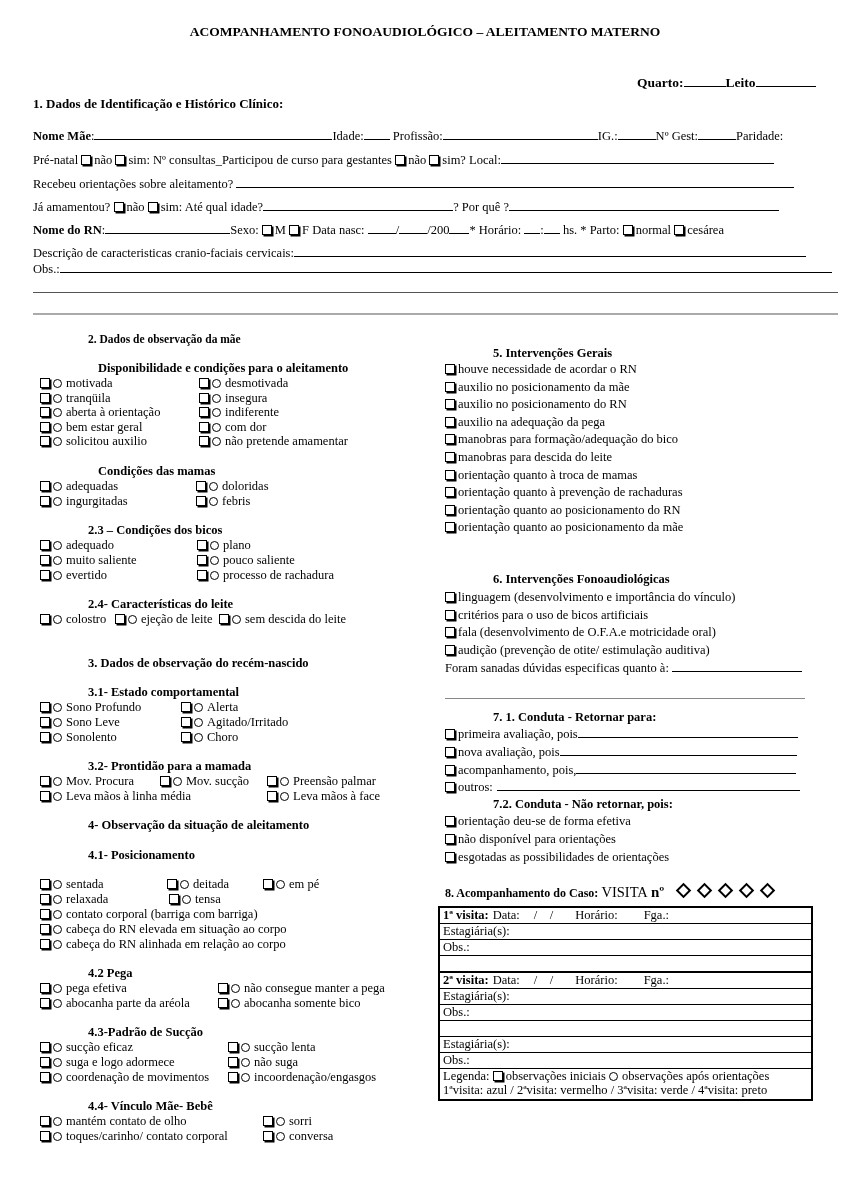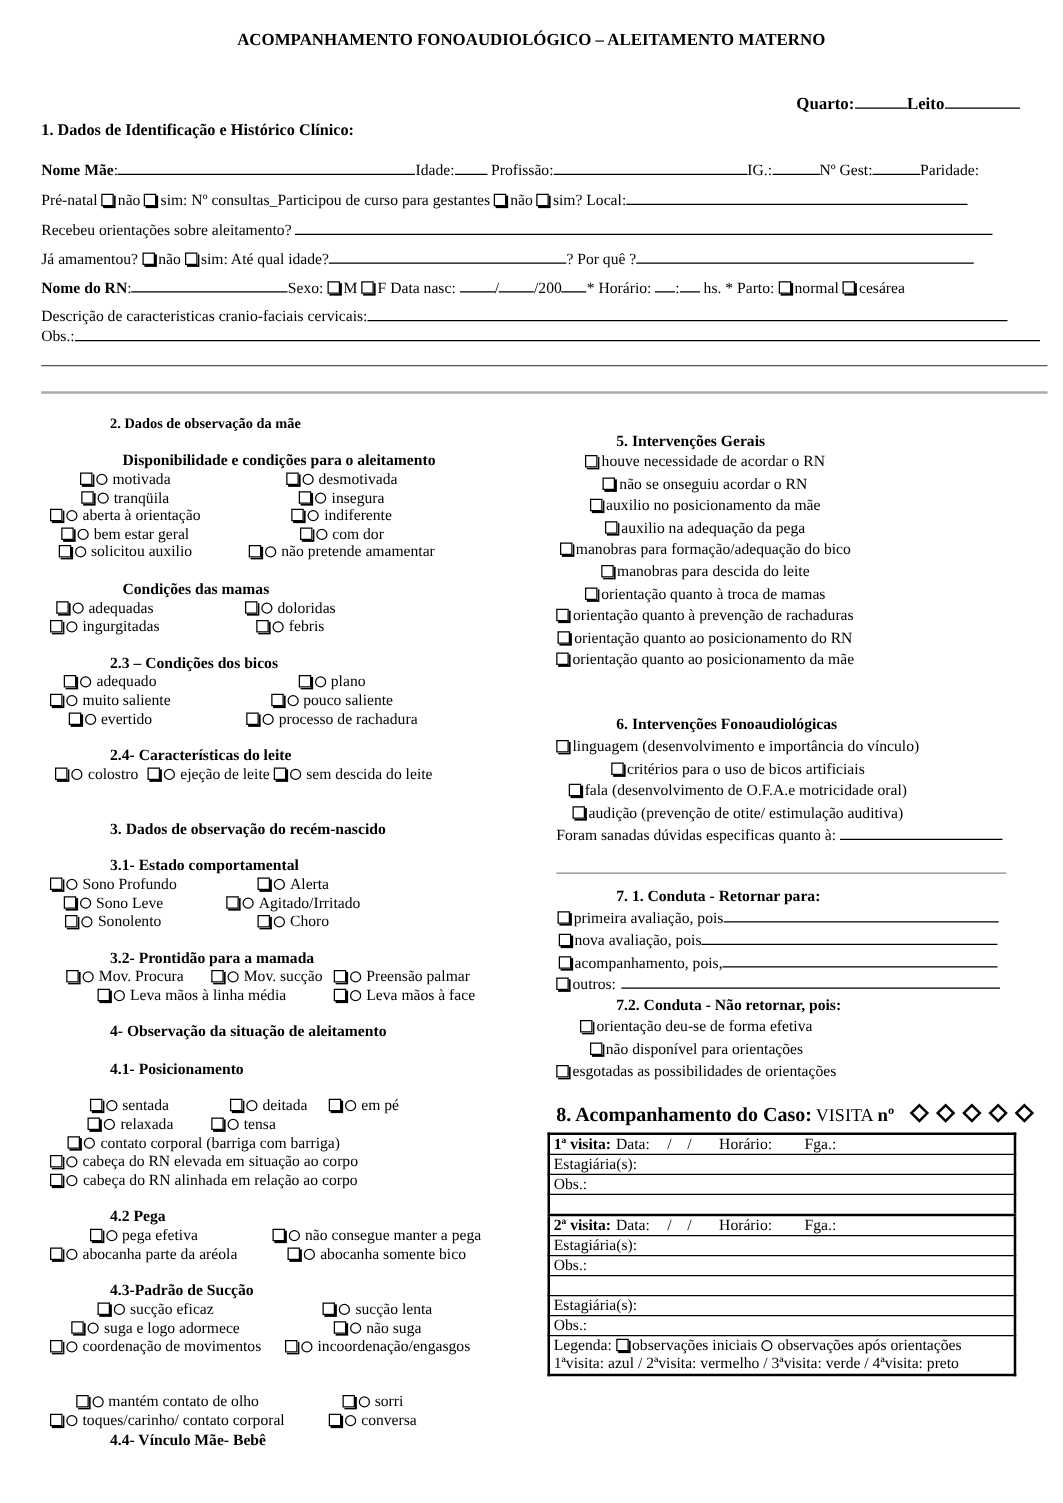--- a/index.html
+++ b/index.html
@@ -5,21 +5,21 @@
   html, body { margin:0; padding:0; background:#fff; }
   body { width:850px; height:1202px; position:relative; overflow:hidden;
          font-family:"Liberation Serif", serif; color:#000; font-size:12.5px; }
   .abs { position:absolute; white-space:nowrap; }
   .b { font-weight:bold; }
   .title { left:0; width:850px; top:24px; text-align:center; font-weight:bold; font-size:13.5px; }
   .ul { display:inline-block; border-bottom:1.3px solid #000; height:11px; vertical-align:baseline; }
   .hr { position:absolute; height:0; border-top:1px solid #777; }
   .cb { display:inline-block; width:8px; height:8px; border:1px solid #000; box-shadow:1.5px 1.5px 0 #000; margin-right:3px; vertical-align:-1px; }
   .rd { display:inline-block; width:7px; height:7px; border:1px solid #000; border-radius:50%; margin-right:4px; vertical-align:-1px; }
-  .row { position:absolute; white-space:nowrap; font-size:12.5px;text-align:center; }
+  .row { position:absolute; white-space:nowrap; font-size:12.5px; }
   .sec { position:absolute; white-space:nowrap; font-weight:bold; font-size:12.5px;margin-left:48px; }
   .dia { display:inline-block; width:7px; height:7px; border:2px solid #000; transform:rotate(45deg); margin:0 5px; vertical-align:1px; }
   table.visits { position:absolute; left:438px; top:906px; width:375px; border-collapse:collapse;
                  border:2px solid #000; font-size:12.5px; }
   table.visits td { border:1px solid #000; border-left:none; border-right:none; padding:0 3px; height:15px; line-height:15px; white-space:nowrap; }
   table.visits td.thick { border-top:2px solid #000; }
 </style>
 </head>
 <body>
 
@@ -144,35 +144,35 @@
     <div><span><span class="cb"></span><span class="rd"></span><span>sucção eficaz</span></span></div>
     <div><span><span class="cb"></span><span class="rd"></span><span>suga e logo adormece</span></span></div>
     <div><span><span class="cb"></span><span class="rd"></span><span>coordenação de movimentos</span></span></div>
   </div>
 <div id="succ-right" class="row" style="left:228px;top:1040px;line-height:15px;">
     <div><span><span class="cb"></span><span class="rd"></span><span>sucção lenta</span></span></div>
     <div><span><span class="cb"></span><span class="rd"></span><span>não suga</span></span></div>
     <div><span><span class="cb"></span><span class="rd"></span><span>incoordenação/engasgos</span></span></div>
   </div>
 
-<div class="sec" style="left:40px;top:1145px;">4.4- Vínculo Mãe- Bebê</div>
+<div class="sec" style="left:40px;top:1099px;">4.4- Vínculo Mãe- Bebê</div>
 <div id="vinc-left" class="row" style="left:40px;top:1114px;line-height:15px;">
     <div><span><span class="cb"></span><span class="rd"></span><span>mantém contato de olho</span></span></div>
     <div><span><span class="cb"></span><span class="rd"></span><span>toques/carinho/ contato corporal</span></span></div>
   </div>
 <div id="vinc-right" class="row" style="left:263px;top:1114px;line-height:15px;">
     <div><span><span class="cb"></span><span class="rd"></span><span>sorri</span></span></div>
     <div><span><span class="cb"></span><span class="rd"></span><span>conversa</span></span></div>
   </div>
 
 <div class="sec" style="left:445px;top:346px;">5. Intervenções Gerais</div>
 <div id="s5-list" class="row" style="left:445px;top:361px;line-height:17.6px;">
     <div><span><span class="cb"></span><span>houve necessidade de acordar o RN</span></span></div>
-    <div><span><span class="cb"></span><span>não se onseguiu acordar o RN</span></span></div>
     <div><span><span class="cb"></span><span>auxilio no posicionamento da mãe</span></span></div>
+    <div><span><span class="cb"></span><span>auxilio no posicionamento do RN</span></span></div>
     <div><span><span class="cb"></span><span>auxilio na adequação da pega</span></span></div>
     <div><span><span class="cb"></span><span>manobras para formação/adequação do bico</span></span></div>
     <div><span><span class="cb"></span><span>manobras para descida do leite</span></span></div>
     <div><span><span class="cb"></span><span>orientação quanto à troca de mamas</span></span></div>
     <div><span><span class="cb"></span><span>orientação quanto à prevenção de rachaduras</span></span></div>
     <div><span><span class="cb"></span><span>orientação quanto ao posicionamento do RN</span></span></div>
     <div><span><span class="cb"></span><span>orientação quanto ao posicionamento da mãe</span></span></div>
   </div>
 
 <div class="sec" style="left:445px;top:572px;">6. Intervenções Fonoaudiológicas</div>
@@ -195,21 +195,21 @@
     <div><span><span class="cb"></span><span>outros:</span></span><span class="ul" style="width: 303px; margin-left: 4px;"></span></div>
   </div>
 <div class="sec" style="left:445px;top:797px;">7.2. Conduta - Não retornar, pois:</div>
 <div id="s7-nao" class="row" style="left:445px;top:813px;line-height:17.8px;">
     <div><span><span class="cb"></span><span>orientação deu-se de forma efetiva</span></span></div>
     <div><span><span class="cb"></span><span>não disponível para orientações</span></span></div>
     <div><span><span class="cb"></span><span>esgotadas as possibilidades de orientações</span></span></div>
   </div>
 
 <div class="row b" style="left:445px;top:884px;">
-  <span style="font-size:16px;">8. Acompanhamento do Caso:</span>
+  <span style="font-size:12px;">8. Acompanhamento do Caso:</span>
   <span style="font-weight:normal;font-size:14.5px;">VISITA</span>
   <span style="font-size:15px;">nº</span>
   <span style="margin-left:6px;">
     <span class="dia"></span><span class="dia"></span><span class="dia"></span><span class="dia"></span><span class="dia"></span>
   </span>
 </div>
 
 <table class="visits">
   <tbody id="visits-body">
       <tr>

